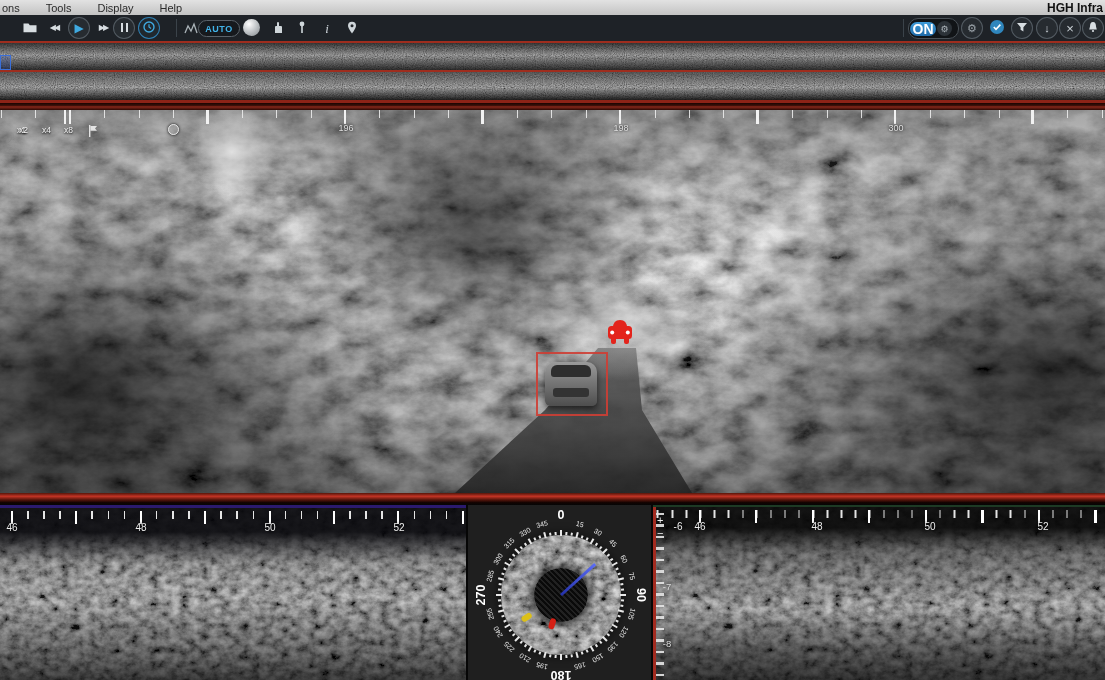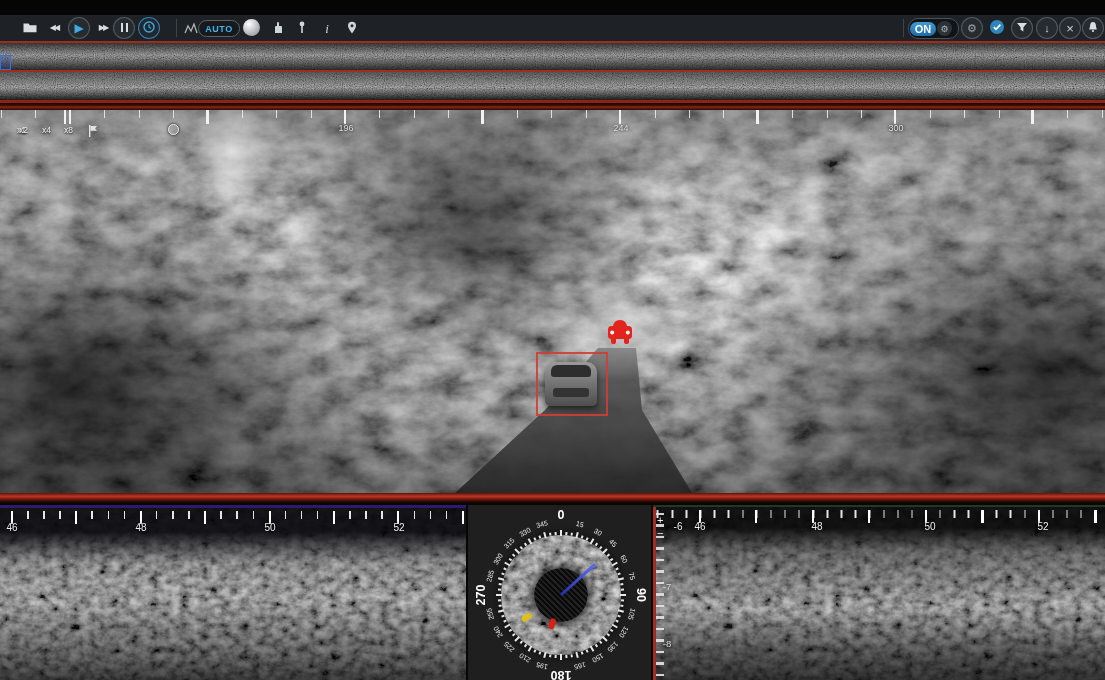--- a/index.html
+++ b/index.html
@@ -27,21 +27,21 @@
   .play-tri{color:#3fa9e0;font-size:12px;}
   .pbar{display:inline-block;width:2px;height:9px;background:#d7dde1;margin:0 1.5px;}
   .autobtn{position:absolute;left:198px;top:5px;width:40px;height:15px;border:1px solid #5b636a;
     border-radius:9px;background:#16191d;color:#41b3e8;font-weight:bold;font-size:9px;
     display:flex;align-items:center;justify-content:center;letter-spacing:.5px;}
   .ball{position:absolute;left:243px;top:4px;width:17px;height:17px;border-radius:50%;
     background:radial-gradient(circle at 35% 30%,#ffffff,#b9bdc0 55%,#82878b);}
   .onpill{position:absolute;left:908px;top:3px;width:47px;height:19px;border:1px solid #4a5157;
     border-radius:10px;background:#111417;display:flex;align-items:center;padding:0 1px;}
   .onlabel{width:26px;height:14px;border-radius:7px;background:linear-gradient(#3e9bd8,#1f6aa8);
-    color:#fff;font-size:11px;font-weight:bold;display:flex;align-items:center;justify-content:center;}
+    color:#fff;font-size:14px;font-weight:bold;display:flex;align-items:center;justify-content:center;}
   .ongear{width:15px;height:15px;border-radius:50%;background:#2c3238;color:#aeb6bc;font-size:9px;
     display:flex;align-items:center;justify-content:center;margin-left:1px;}
 
   
   .strip{position:absolute;left:0;width:1105px;overflow:hidden;box-sizing:border-box;}
   .strip1{top:41px;height:31px;border-top:2px solid #9e2d1e;border-bottom:2px solid #9e2d1e;}
   .strip2{top:72px;height:31px;border-bottom:3px solid #8c2317;}
   .stripshade1{position:absolute;inset:0;background:linear-gradient(180deg,rgba(25,25,25,.78),rgba(95,95,95,.15) 45%,rgba(15,15,15,.8));}
   .stripshade2{position:absolute;inset:0;background:linear-gradient(180deg,rgba(40,40,40,.6),rgba(120,120,120,.12) 55%,rgba(8,8,8,.85));}
   .selbox{position:absolute;left:0;top:12px;width:9px;height:13px;border:1px solid #3a6fd8;background:rgba(40,70,170,.25);}
@@ -160,20 +160,27 @@
         <feComponentTransfer>
           <feFuncR type="linear" slope="1.25" intercept="-0.3"></feFuncR>
           <feFuncG type="linear" slope="1.25" intercept="-0.3"></feFuncG>
           <feFuncB type="linear" slope="1.25" intercept="-0.3"></feFuncB>
           <feFuncA type="linear" slope="0" intercept="1"></feFuncA>
         </feComponentTransfer>
       </filter>
     </defs>
   </svg>
 
+  <div class="menubar">
+    <span>ons</span>
+    <span>Tools</span>
+    <span>Display</span>
+    <span>Help</span>
+    <div class="wintitle">HGH Infra</div>
+  </div>
 
   <div class="toolbar">
     <div class="tbtn" style="left:19px">
       <span>
         <svg width="14" height="11" viewBox="0 0 14 11">
             <path d="M0.5,1.5 h5 l1.3,1.8 H13.5 v7 H0.5 z" fill="#d7dde1"></path>
           </svg>
       </span>
     </div>
     <div class="tbtn" style="left:43px">
@@ -308,21 +315,21 @@
         <rect x="20" y="21" width="5" height="7" rx="2" fill="#e3241c"></rect>
         <circle cx="8.2" cy="16.5" r="2" fill="#fff"></circle>
         <circle cx="23.8" cy="16.5" r="2" fill="#fff"></circle>
       </svg>
     </div>
 
     <div class="mv-ticks-minor"></div>
     <div class="mv-ticks-major"></div>
     <div class="abs" style="left:1px;top:0;width:1105px;height:30px;">
         <span class="rlabel" style="left: 345px;">196</span>
-        <span class="rlabel" style="left: 620px;">244</span>
+        <span class="rlabel" style="left: 620px;">198</span>
         <span class="rlabel" style="left: 895px;">300</span>
       </div>
 
     <span class="zoomlbl" style="left:17px">x1</span>
     <span class="zoomlbl" style="left:19px">x2</span>
     <span class="zoomlbl" style="left:42px">x4</span>
     <span class="zoomlbl" style="left:64px">x8</span>
     <span class="flagicon">
       <svg width="10" height="12" viewBox="0 0 10 12">
           <rect x="1" y="0" width="1.4" height="12" fill="#e4e4e4"></rect>

